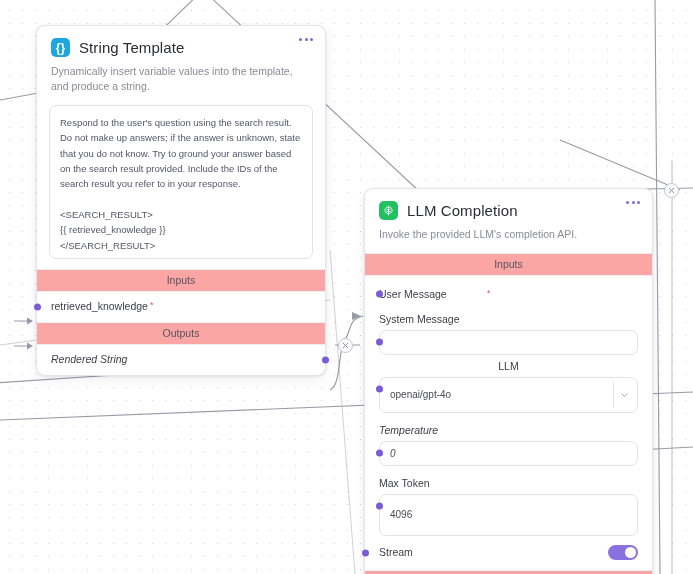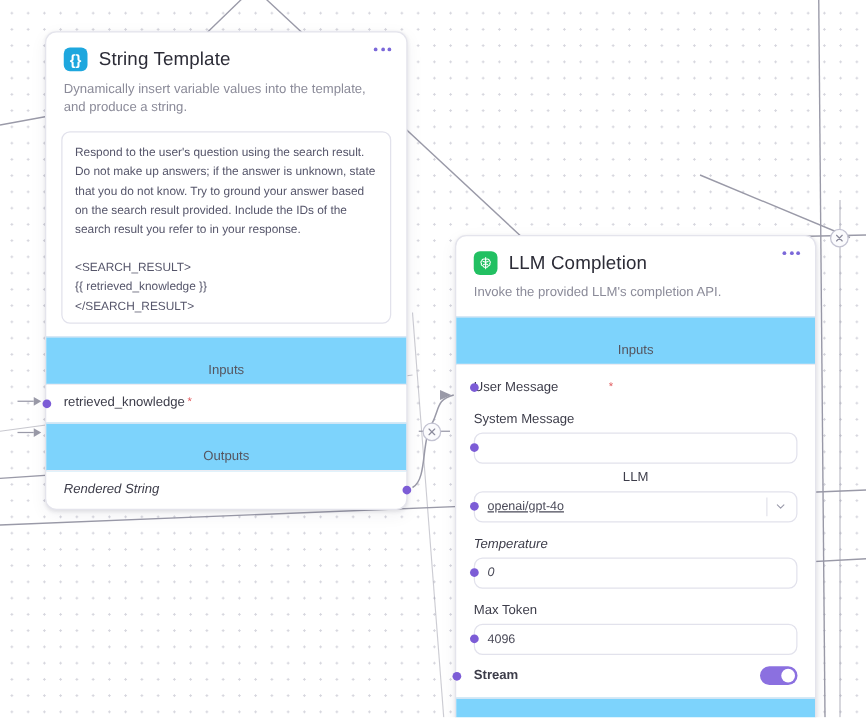--- a/index.html
+++ b/index.html
@@ -108,27 +108,27 @@
     line-height: 1.62;
     color: #55556a;
     white-space: pre-wrap;
     height: 154px;
     box-sizing: border-box;
     overflow: hidden;
   }
 
   
   .section-band {
-    background: #7dd3fc;
+    background: #fca5a5;
     border-top: 1px solid #ececf2;
     border-bottom: 1px solid #ececf2;
     text-align: center;
     font-size: 10.5px;
     color: #55555f;
-    padding: 20px 0 5px 0;
+    padding: 4px 0 5px 0;
   }
 
   
   .port-row {
     position: relative;
     padding: 8px 14px;
     font-size: 10.5px;
     color: #3d3d4a;
     min-height: 14px;
   }
@@ -195,21 +195,20 @@
     background: #e3e3ec;
   }
 
   
   .toggle-row {
     position: relative;
     padding: 9px 14px 10px 14px;
     display: flex;
     align-items: center;
     justify-content: space-between;
-    font-weight: bold;
   }
   .toggle-label {
     font-size: 10.5px;
     color: #3d3d4a;
   }
   .toggle {
     width: 30px;
     height: 15px;
     border-radius: 9px;
     background: #8b70e0;
@@ -362,21 +361,21 @@
       <div style="position:relative;">
         <span class="port-dot left" style="top:12px;"></span>
         <div class="field-input tall" style="height:25px;" placeholder=""></div>
       </div>
     </div>
 
     <div class="field" style="padding-top:5px;text-align:center;">
       <span class="field-label">LLM</span>
       <div class="select-wrap" style="position:relative;">
         <span class="port-dot left" style="top:12px;"></span>
-        <div class="field-input" style="height:25px;text-decoration:underline;">
+        <div class="field-input" style="height:36px;">
           <span>openai/gpt-4o</span>
         </div>
         <span class="select-divider"></span>
         <svg class="select-caret" viewBox="0 0 12 12">
           <path d="M2.5 4.5 L6 8 L9.5 4.5" stroke="#9b9bab" stroke-width="1.2" fill="none" stroke-linecap="round" stroke-linejoin="round"></path>
         </svg>
       </div>
     </div>
 
     <div class="field" style="padding-top:11px;font-style:italic;">
@@ -386,21 +385,21 @@
         <div class="field-input" style="height:25px;">
           <span>0</span>
         </div>
       </div>
     </div>
 
     <div class="field" style="padding-top:11px;">
       <span class="field-label">Max Token</span>
       <div style="position:relative;">
         <span class="port-dot left" style="top:12px;"></span>
-        <div class="field-input" style="height:25px;">
+        <div class="field-input" style="height:42px;">
           <span>4096</span>
         </div>
       </div>
     </div>
 
     <div class="toggle-row">
       <span class="port-dot left"></span>
       <span class="toggle-label">Stream</span>
       <span class="toggle">
         <span class="knob"></span>

